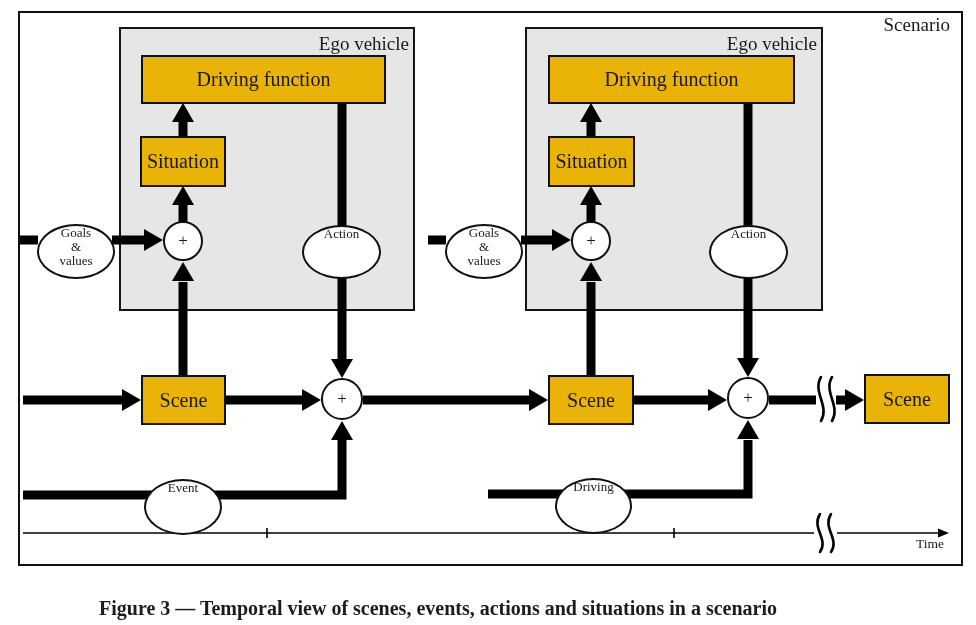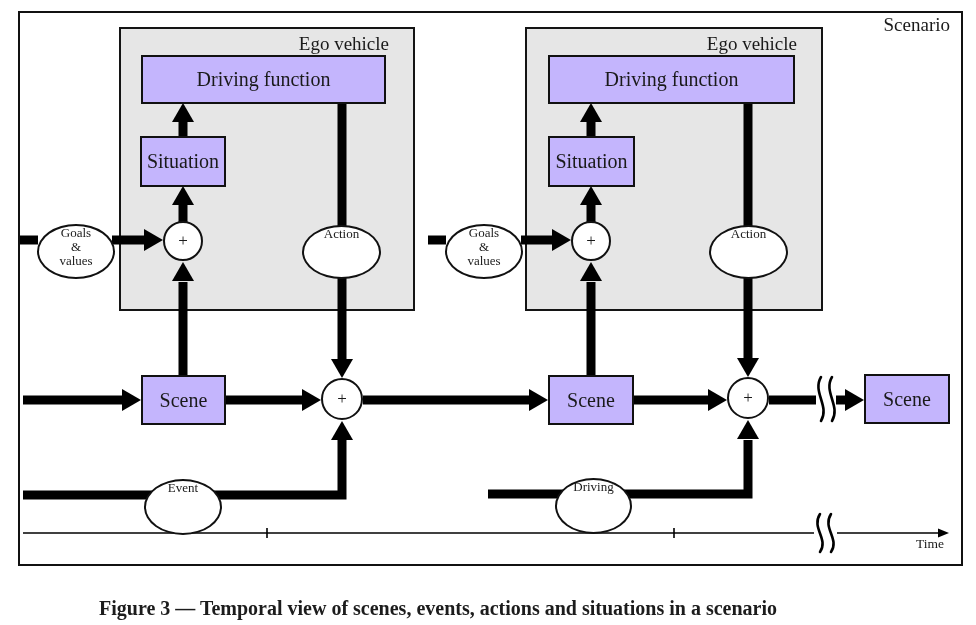--- a/index.html
+++ b/index.html
@@ -4,30 +4,30 @@
 <style>
   html,body{margin:0;padding:0;background:#ffffff;}
   #stage{position:relative;width:976px;height:625px;background:#ffffff;overflow:hidden;
          font-family:"Liberation Serif","DejaVu Serif",serif;color:#1a1a1a;}
   .abs{position:absolute;}
   
   #scenario-frame{left:18px;top:11px;width:945px;height:555px;border:2.5px solid #111;
                   box-sizing:border-box;background:transparent;z-index:1;}
   
   .ego{background:#e6e6e6;border:2px solid #141414;box-sizing:border-box;z-index:1;}
-  .ego-label{position:absolute;top:4px;right:24px;font-size:19px;z-index:3;margin-left:40px;}
+  .ego-label{position:absolute;top:4px;right:4px;font-size:19px;z-index:3;margin-left:40px;}
   
   #wires{left:0;top:0;width:976px;height:625px;z-index:2;}
   #wires line,#wires polyline,#wires path{stroke:#000;}
   .thick{stroke-width:9px;fill:none;}
   .thin{stroke-width:1.6px;fill:none;}
   .wavy{stroke-width:2.6px;fill:none;stroke-linecap:round;}
   .head{fill:#000;stroke:none;}
   
-  .box{border:2.5px solid #111;background:#c4b5fd;box-sizing:border-box;display:flex;
+  .box{border:2.5px solid #111;background:#eab308;box-sizing:border-box;display:flex;
        align-items:center;justify-content:center;font-size:20px;z-index:3;}
   
   .ell{border:2.8px solid #111;background:#fff;border-radius:50%;box-sizing:border-box;
        display:flex;align-items:flex-start;justify-content:center;font-size:13px;
        text-align:center;line-height:1.08;white-space:pre-line;z-index:3;margin-top:12px;}
   
   .plus{border:2.5px solid #111;background:#fff;border-radius:50%;box-sizing:border-box;
         display:flex;align-items:center;justify-content:center;font-size:17px;z-index:3;}
   #scenario-label{top:14px;right:26px;font-size:19px;z-index:3;}
   #time-label{left:916px;top:536px;font-size:13.5px;z-index:3;}

